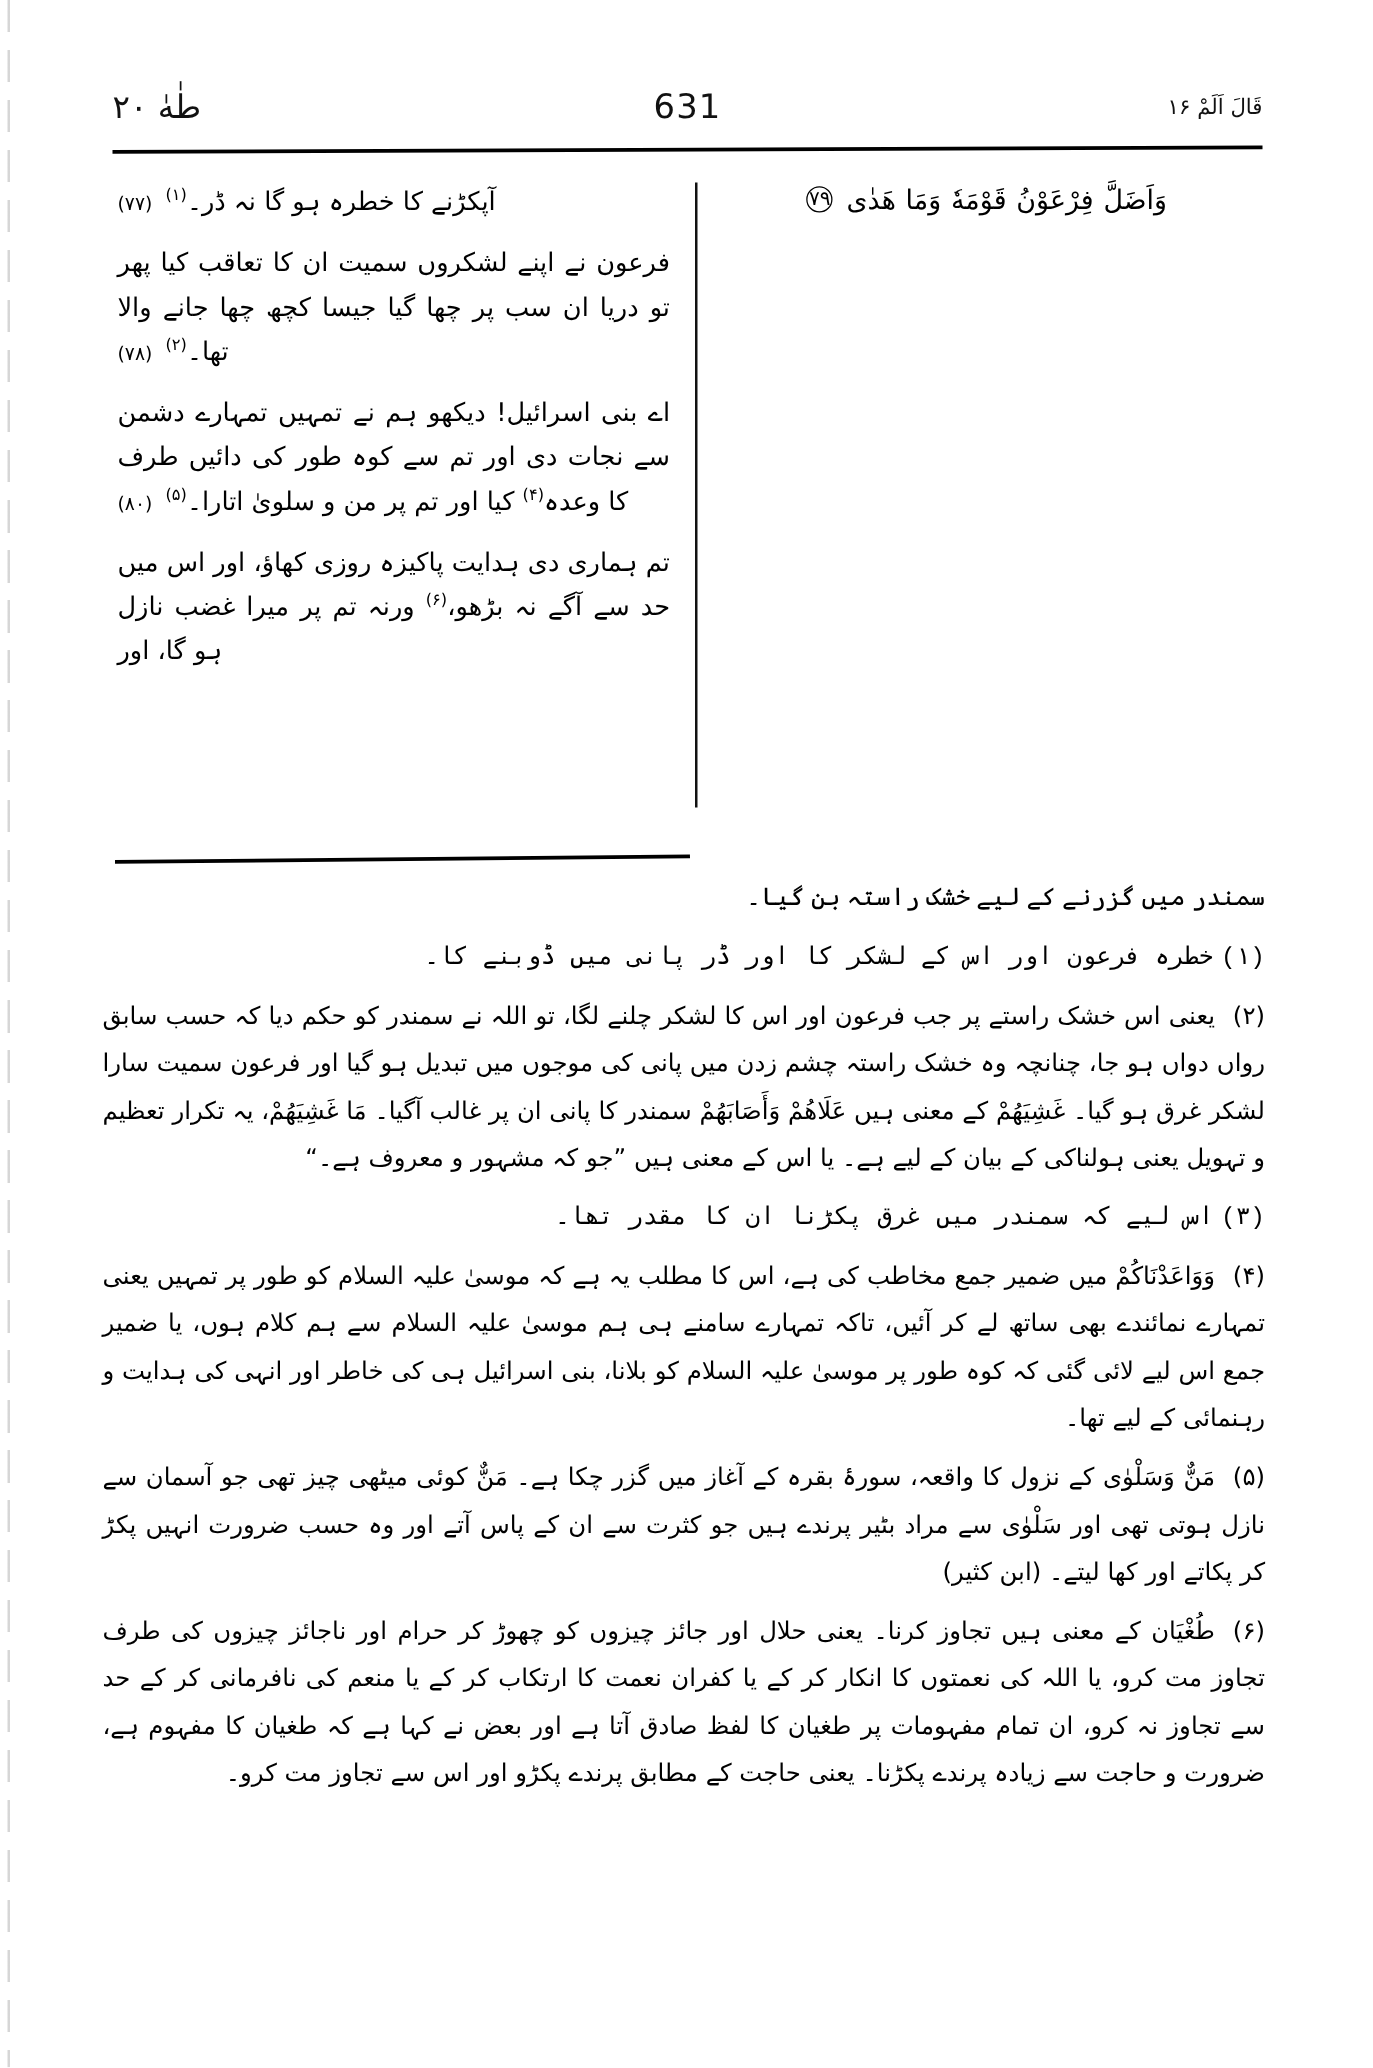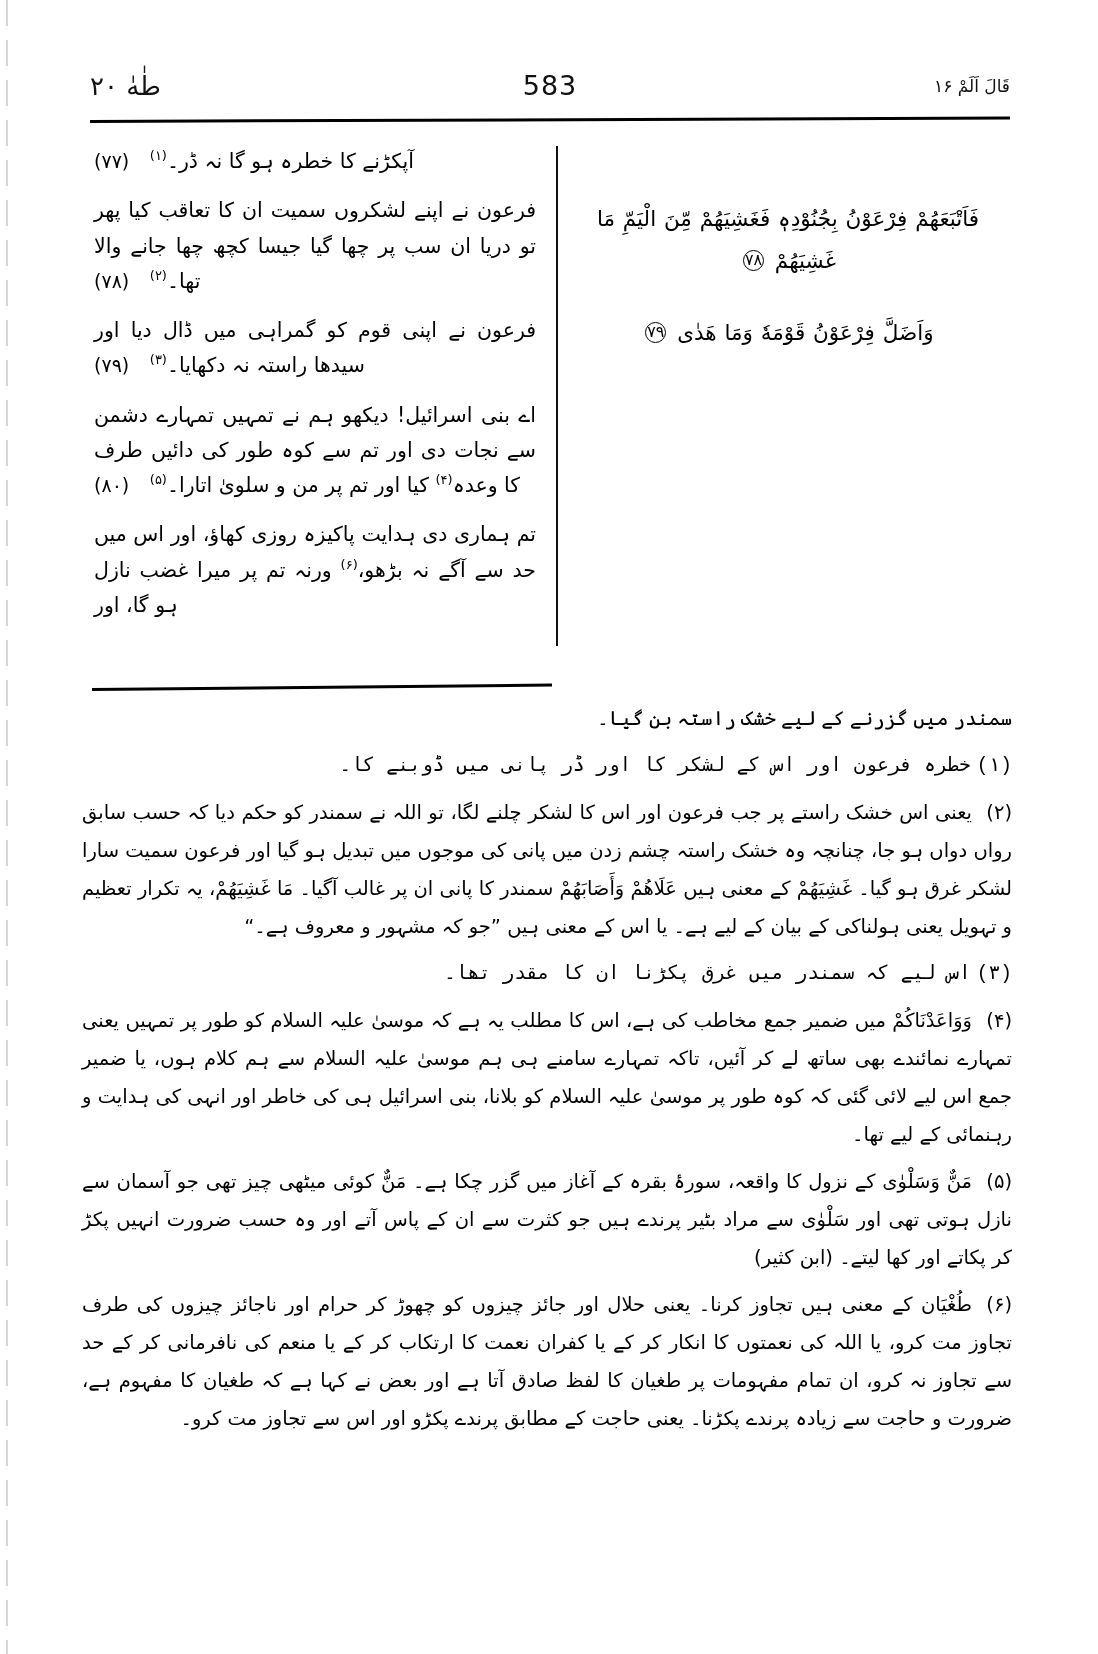--- a/index.html
+++ b/index.html
@@ -138,23 +138,23 @@
     margin: 0 0 14px 0;
     padding-left: 4px;
   }
   .urdu-line.u77 { margin-top: 4px; }
   .sup {
     font-size: 13px;
     vertical-align: super;
     line-height: 0;
   }
   .vnum {
-    font-size: 19px;
+    font-size: 15px;
     white-space: nowrap;
-    margin-right: 14px;
+    margin-right: 4px;
     display: inline-block;
   }
 
   
   .foot-rule {
     position: absolute;
     left: 92px;
     top: 688px;
     width: 460px;
     height: 0;
@@ -205,35 +205,31 @@
 </style>
 </head>
 <body>
 
 <div id="page">
 
   <div class="scan-edge-left"></div>
 
   <div class="header">
     <div class="header-cell header-juz">قَالَ اَلَمْ ۱۶</div>
-    <div class="header-cell header-page">583</div>
+    <div class="header-cell header-page">631</div>
     <div class="header-cell header-surah">طٰهٰ ۲۰</div>
   </div>
   <div class="header-rule"></div>
 
   <div class="scripture">
 
     <div class="col-divider"></div>
 
     <div class="col-arabic">
 
-      <p class="ayah a78">
-        <span>فَاَتْبَعَهُمْ فِرْعَوْنُ بِجُنُوْدِهٖ فَغَشِيَهُمْ مِّنَ الْيَمِّ مَا غَشِيَهُمْ</span>
-        <span class="ayah-mark">۷۸</span>
-      </p>
 
       <p class="ayah a79">
         <span>وَاَضَلَّ فِرْعَوْنُ قَوْمَهٗ وَمَا هَدٰى</span>
         <span class="ayah-mark">۷۹</span>
       </p>
 
 
     </div>
 
     <div class="col-urdu">
@@ -241,24 +237,20 @@
       <p class="urdu-line u77">
         <span>آپکڑنے کا خطرہ ہو گا نہ ڈر۔</span><span class="sup">(۱)</span>
         <span class="vnum">(۷۷)</span>
       </p>
 
       <p class="urdu-line">
         <span>فرعون نے اپنے لشکروں سمیت ان کا تعاقب کیا پھر تو دریا ان سب پر چھا گیا جیسا کچھ چھا جانے والا تھا۔</span><span class="sup">(۲)</span>
         <span class="vnum">(۷۸)</span>
       </p>
 
-      <p class="urdu-line">
-        <span>فرعون نے اپنی قوم کو گمراہی میں ڈال دیا اور سیدھا راستہ نہ دکھایا۔</span><span class="sup">(۳)</span>
-        <span class="vnum">(۷۹)</span>
-      </p>
 
       <p class="urdu-line">
         <span>اے بنی اسرائیل! دیکھو ہم نے تمہیں تمہارے دشمن سے نجات دی اور تم سے کوہ طور کی دائیں طرف کا وعدہ</span><span class="sup">(۴)</span>
         <span>کیا اور تم پر من و سلویٰ اتارا۔</span><span class="sup">(۵)</span>
         <span class="vnum">(۸۰)</span>
       </p>
 
       <p class="urdu-line">
         <span>تم ہماری دی ہدایت پاکیزہ روزی کھاؤ، اور اس میں حد سے آگے نہ بڑھو،</span><span class="sup">(۶)</span>
         <span>ورنہ تم پر میرا غضب نازل ہو گا، اور</span>

